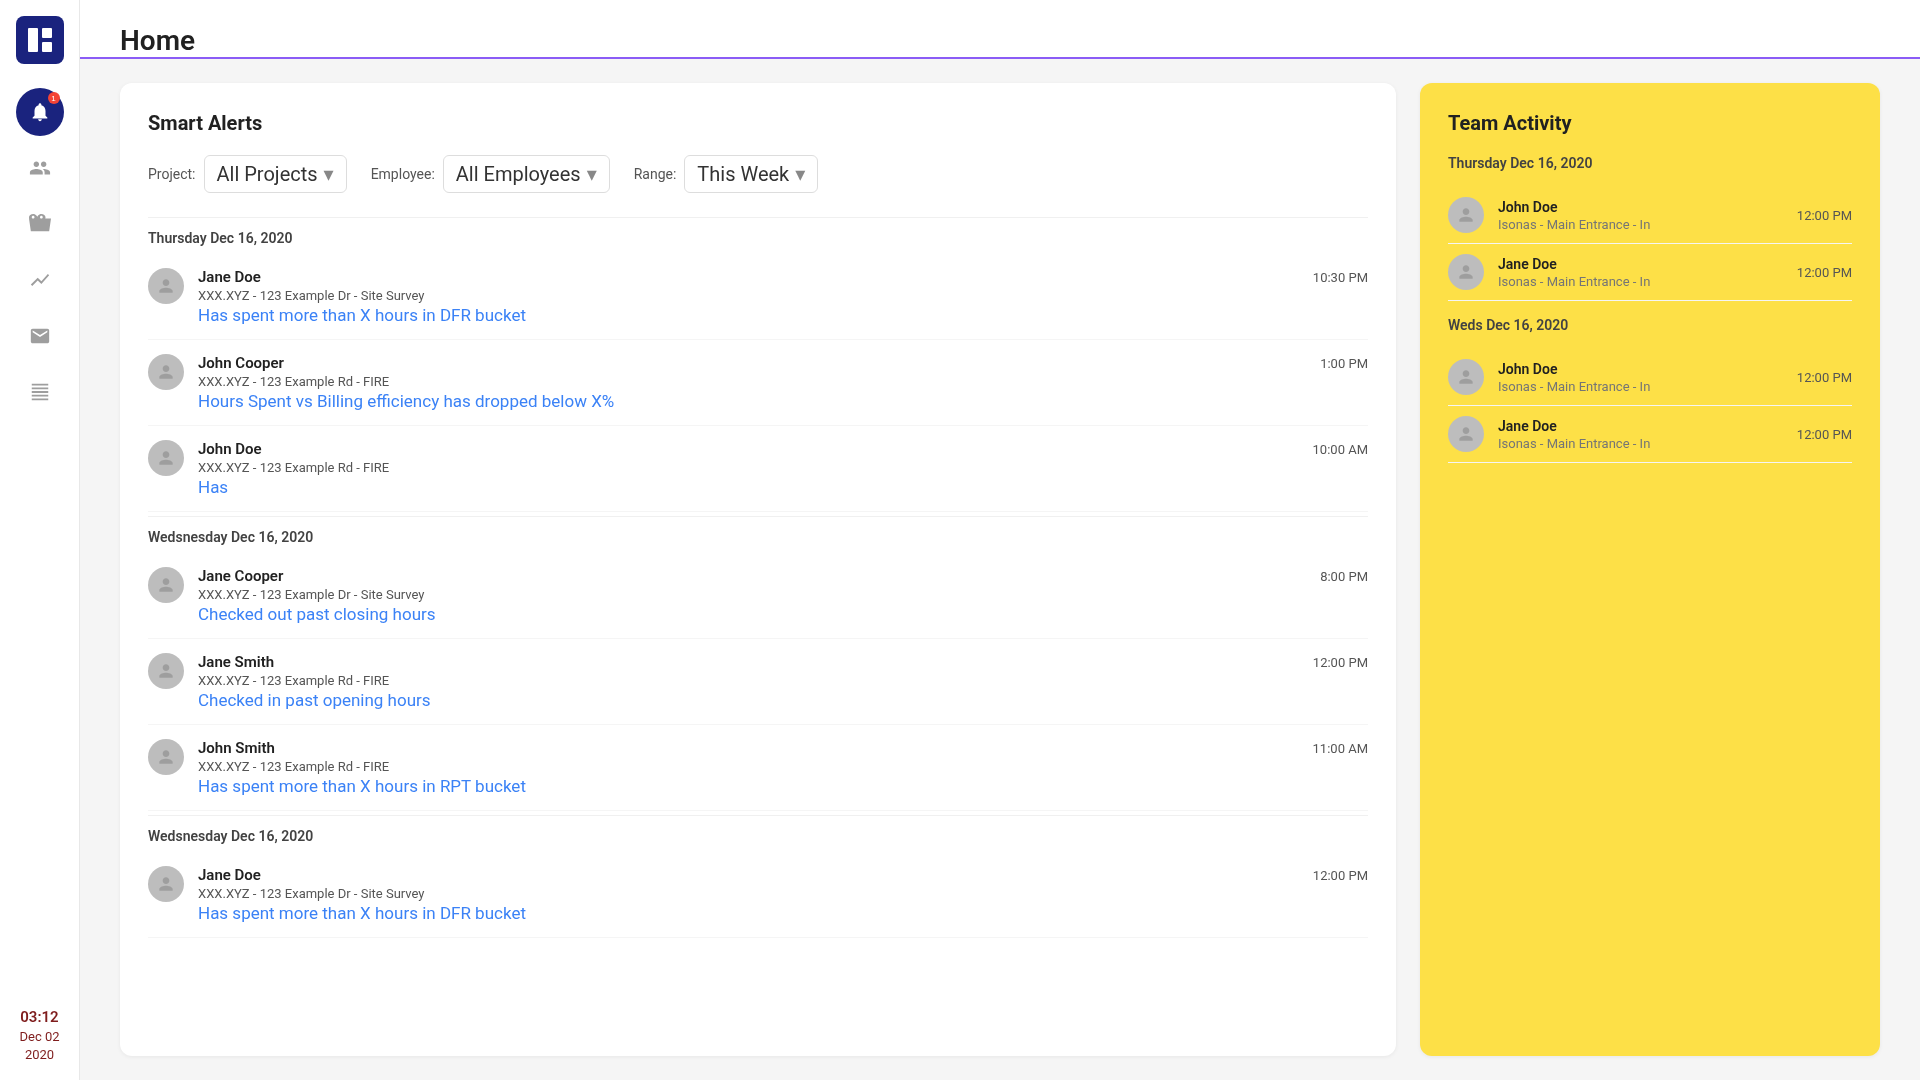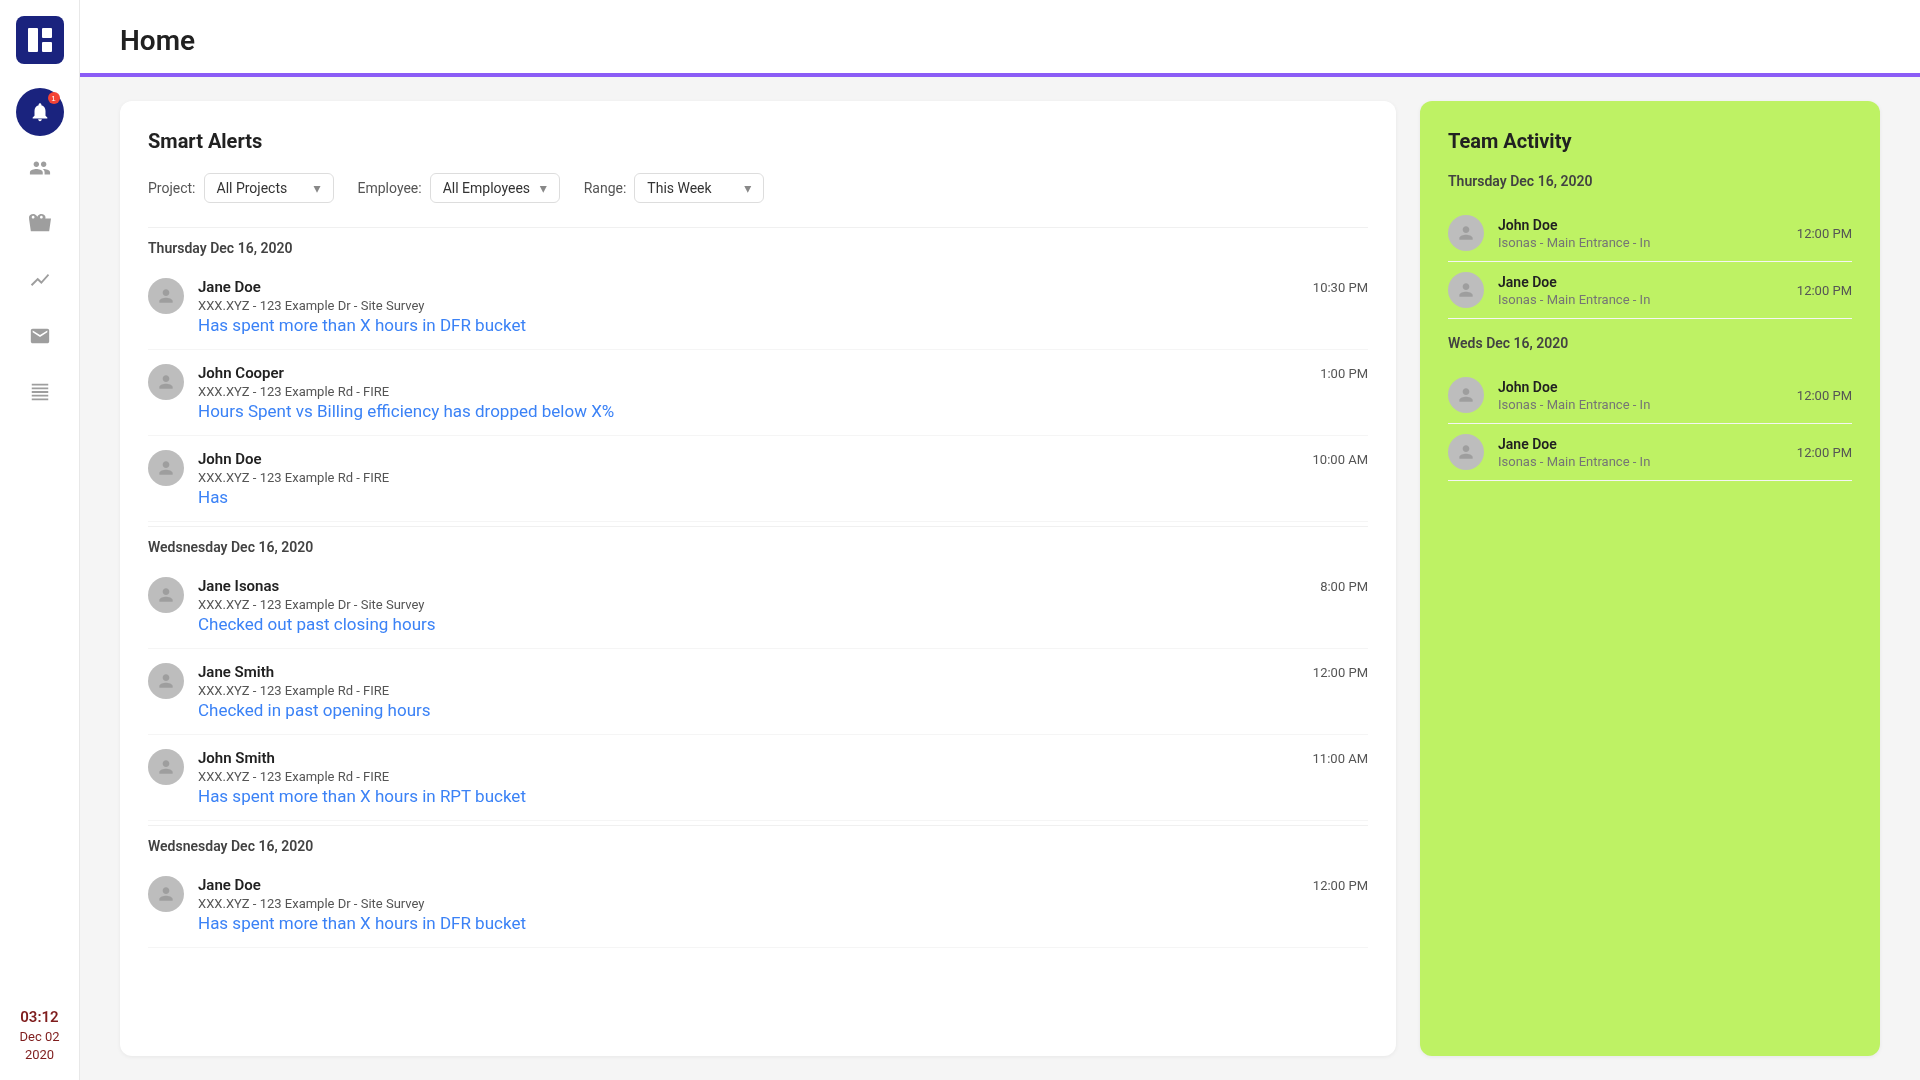--- a/index.html
+++ b/index.html
@@ -78,23 +78,23 @@
 
     
     .main {
       flex: 1;
       display: flex;
       flex-direction: column;
       overflow: hidden;
     }
 
     .header {
-      padding: 24px 40px 16px 40px;
+      padding: 24px 40px 0 40px;
       background: #fff;
-      border-bottom: 4px solid #8b5cf6;
+      border-bottom: 2px solid #8b5cf6;
     }
     .header h1 {
       font-size: 28px;
       font-weight: 600;
       color: #212121;
     }
 
     .content-area {
       display: flex;
       flex: 1;
@@ -134,21 +134,21 @@
       font-size: 14px;
       color: #555;
     }
     .filter-select {
       display: flex;
       align-items: center;
       gap: 6px;
       border: 1px solid #ddd;
       border-radius: 6px;
       padding: 6px 12px;
-      font-size: 14px;
+      font-size: 20px;
       color: #333;
       cursor: pointer;
       background: #fff;
       min-width: 130px;
     }
     .filter-select .chevron {
       margin-left: auto;
       color: #888;
     }
 
@@ -206,21 +206,21 @@
     .alert-time {
       font-size: 13px;
       color: #555;
       white-space: nowrap;
       padding-top: 2px;
     }
 
     
     .team-activity-panel {
       width: 460px;
-      background: #bef264;
+      background: #fde047;
       border-radius: 12px;
       padding: 28px;
       overflow-y: auto;
       box-shadow: 0 1px 4px rgba(0,0,0,0.06);
       flex-shrink: 0;
     }
     .activity-date-header {
       font-size: 14px;
       font-weight: 600;
       color: #424242;
@@ -385,21 +385,21 @@
       </div>
 
       <div class="date-section-header">Wedsnesday Dec 16, 2020</div>
       <div class="alert-item">
         <div class="avatar">
           <svg viewBox="0 0 24 24" fill="#9e9e9e">
               <path d="M12 12c2.21 0 4-1.79 4-4s-1.79-4-4-4-4 1.79-4 4 1.79 4 4 4zm0 2c-2.67 0-8 1.34-8 4v2h16v-2c0-2.66-5.33-4-8-4z"></path>
             </svg>
         </div>
         <div class="alert-content">
-          <div class="alert-name">Jane Isonas</div>
+          <div class="alert-name">Jane Cooper</div>
           <div class="alert-project">XXX.XYZ - 123 Example Dr - Site Survey</div>
           <div class="alert-description">Checked out past closing hours</div>
         </div>
         <div class="alert-time">8:00 PM</div>
       </div>
       <div class="alert-item">
         <div class="avatar">
           <svg viewBox="0 0 24 24" fill="#9e9e9e">
               <path d="M12 12c2.21 0 4-1.79 4-4s-1.79-4-4-4-4 1.79-4 4 1.79 4 4 4zm0 2c-2.67 0-8 1.34-8 4v2h16v-2c0-2.66-5.33-4-8-4z"></path>
             </svg>

